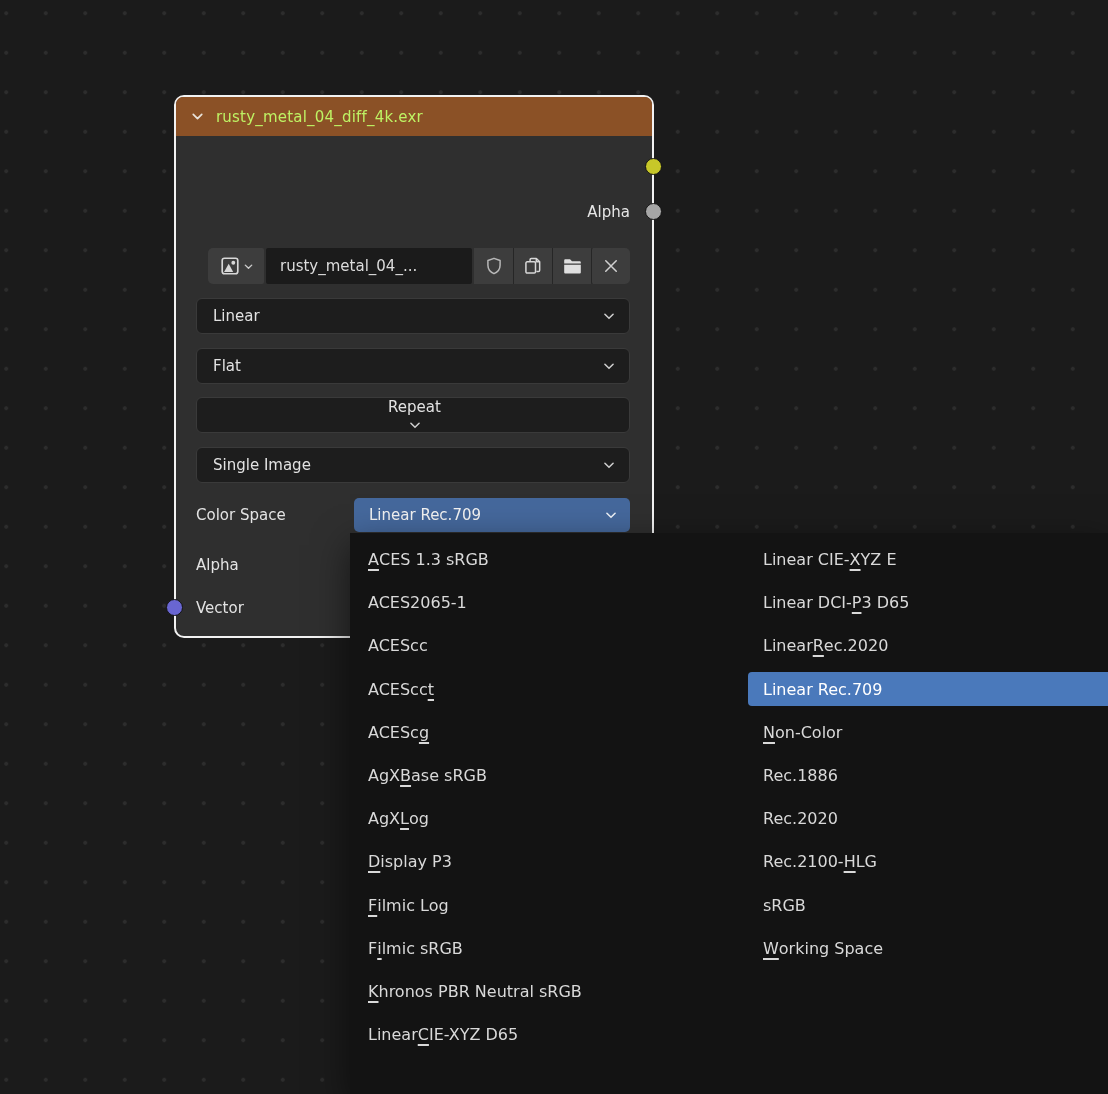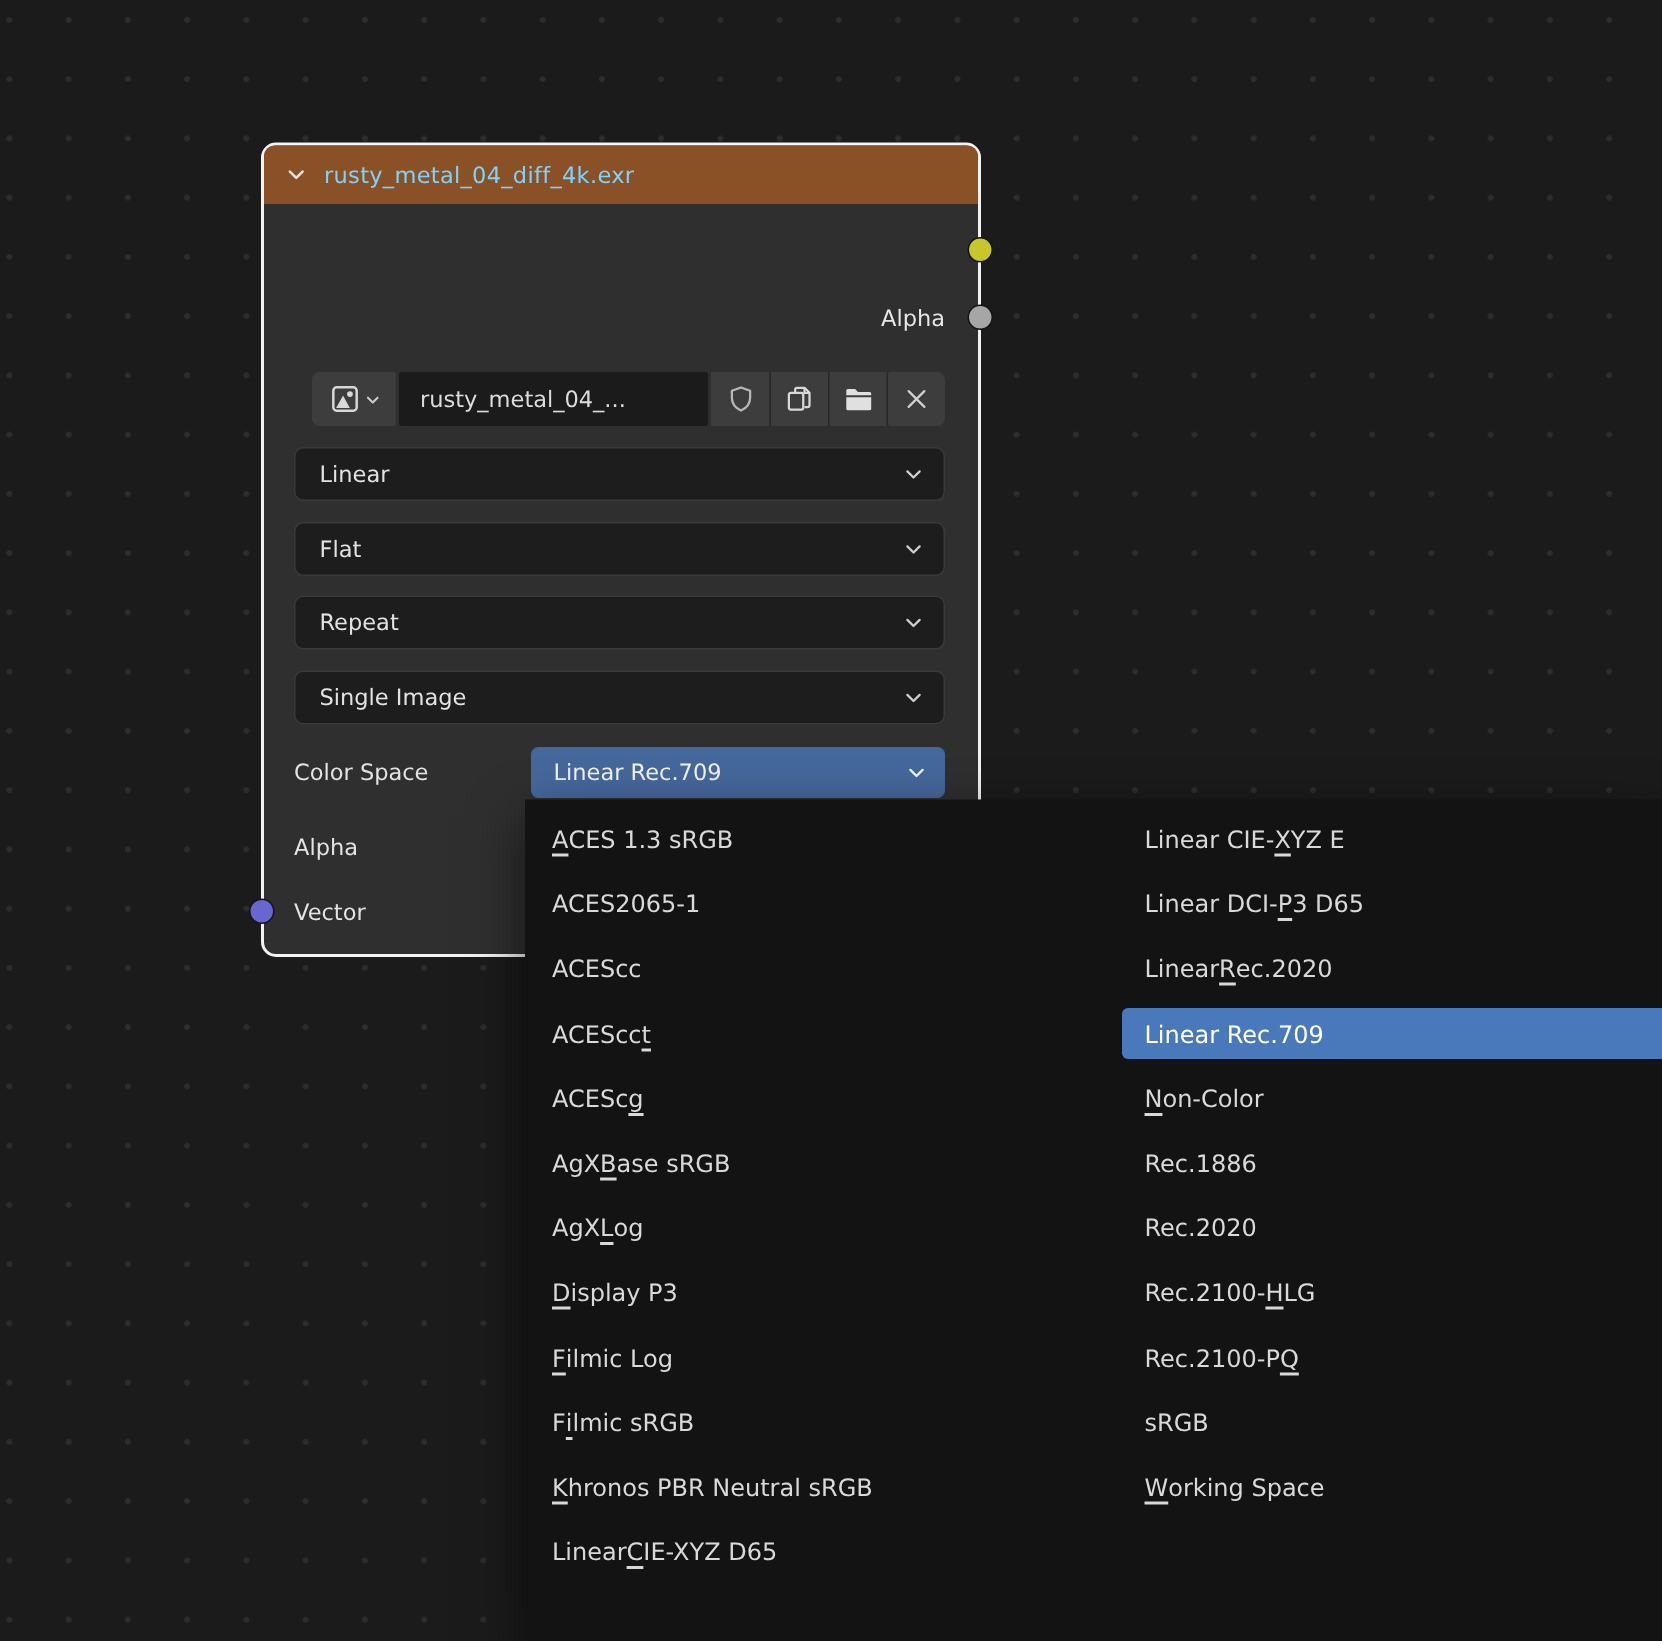--- a/index.html
+++ b/index.html
@@ -27,21 +27,21 @@
     background:var(--node-body);
     border:2.5px solid var(--node-border);
     border-radius:10px;
     z-index:1;
   }
   .node-header {
     height:39px; background:var(--node-header);
     border-radius:7px 7px 0 0;
     display:flex; align-items:center; gap:10px; padding-left:13px;
   }
-  .node-title { font-size:15px; color:#7dd3fc; letter-spacing:.2px; }
+  .node-title { font-size:15px; color:#bef264; letter-spacing:.2px; }
   .icon { display:inline-flex; align-items:center; justify-content:center; }
 
   .out-row { position:absolute; right:0; width:100%; height:30px; display:flex; align-items:center; justify-content:flex-end; padding-right:22px; font-size:15px; }
   .out-color { top:55px; }
   .out-alpha { top:100px; }
 
   .socket { position:absolute; width:17px; height:17px; border-radius:50%; border:1.5px solid #141414; z-index:3; }
   .socket-color { right:-10px; top:61px; background:var(--socket-color); }
   .socket-alpha { right:-10px; top:106px; background:var(--socket-alpha); }
   .socket-vector { left:-10px; top:502px; background:var(--socket-vector); }
@@ -64,21 +64,21 @@
   .sq-btn + .sq-btn { border-left:1px solid #262626; }
   .sq-btn:last-child { border-radius:2px 5px 5px 2px; }
 
   
   .dropdown {
     position:absolute; left:20px; right:22px; height:36px;
     background:var(--widget); border:1px solid var(--widget-border); border-radius:6px;
     display:flex; align-items:center; justify-content:space-between;
     padding:0 13px 0 16px; font-size:15px; color:#e2e2e2;
   }
-  .dd-1 { top:201px; } .dd-2 { top:251px; } .dd-3 { top:300px; } .dd-4 { top:350px; }
+  .dd-1 { top:201px; } .dd-2 { top:251px; } .dd-3 { top:300px;flex-direction:column; } .dd-4 { top:350px; }
 
   .label-row { position:absolute; left:20px; font-size:15px; color:#e3e3e3; height:30px; display:flex; align-items:center; }
   .lbl-colorspace { top:403px; }
   .lbl-alpha { top:453px; }
   .lbl-vector { top:496px; }
 
   .cs-button {
     position:absolute; left:178px; right:22px; top:401px; height:34px;
     background:var(--select-blue); border-radius:5px;
     display:flex; align-items:center; justify-content:space-between;
@@ -279,22 +279,19 @@
       <div class="menu-row">
         <div class="menu-item">Rec.1886</div>
       </div>
       <div class="menu-row">
         <div class="menu-item">Rec.2020</div>
       </div>
       <div class="menu-row">
         <div class="menu-item">Rec.2100-<span class="accel">H</span>LG</div>
       </div>
       <div class="menu-row">
-        <div class="menu-item">Rec.2100-P<span class="accel">Q</span></div>
-      </div>
-      <div class="menu-row">
         <div class="menu-item">sRGB</div>
       </div>
       <div class="menu-row">
         <div class="menu-item"><span class="accel">W</span>orking Space</div>
       </div>
     </div>
 </div>
 
 </body></html>

